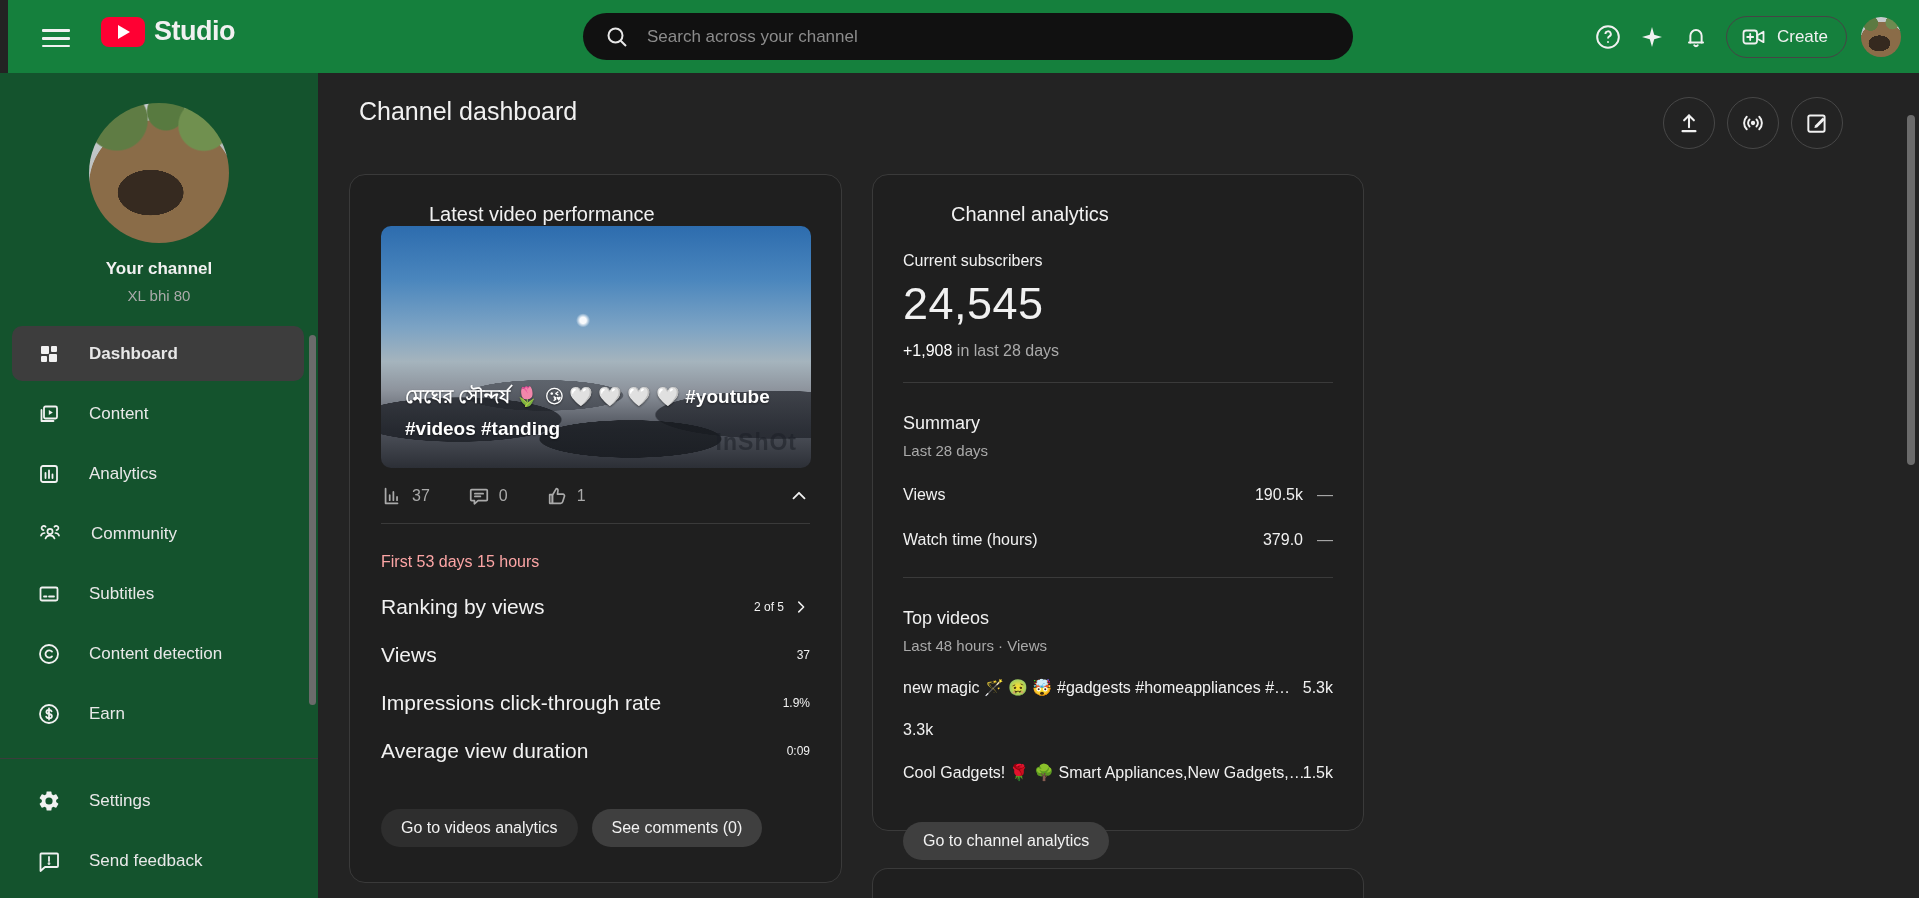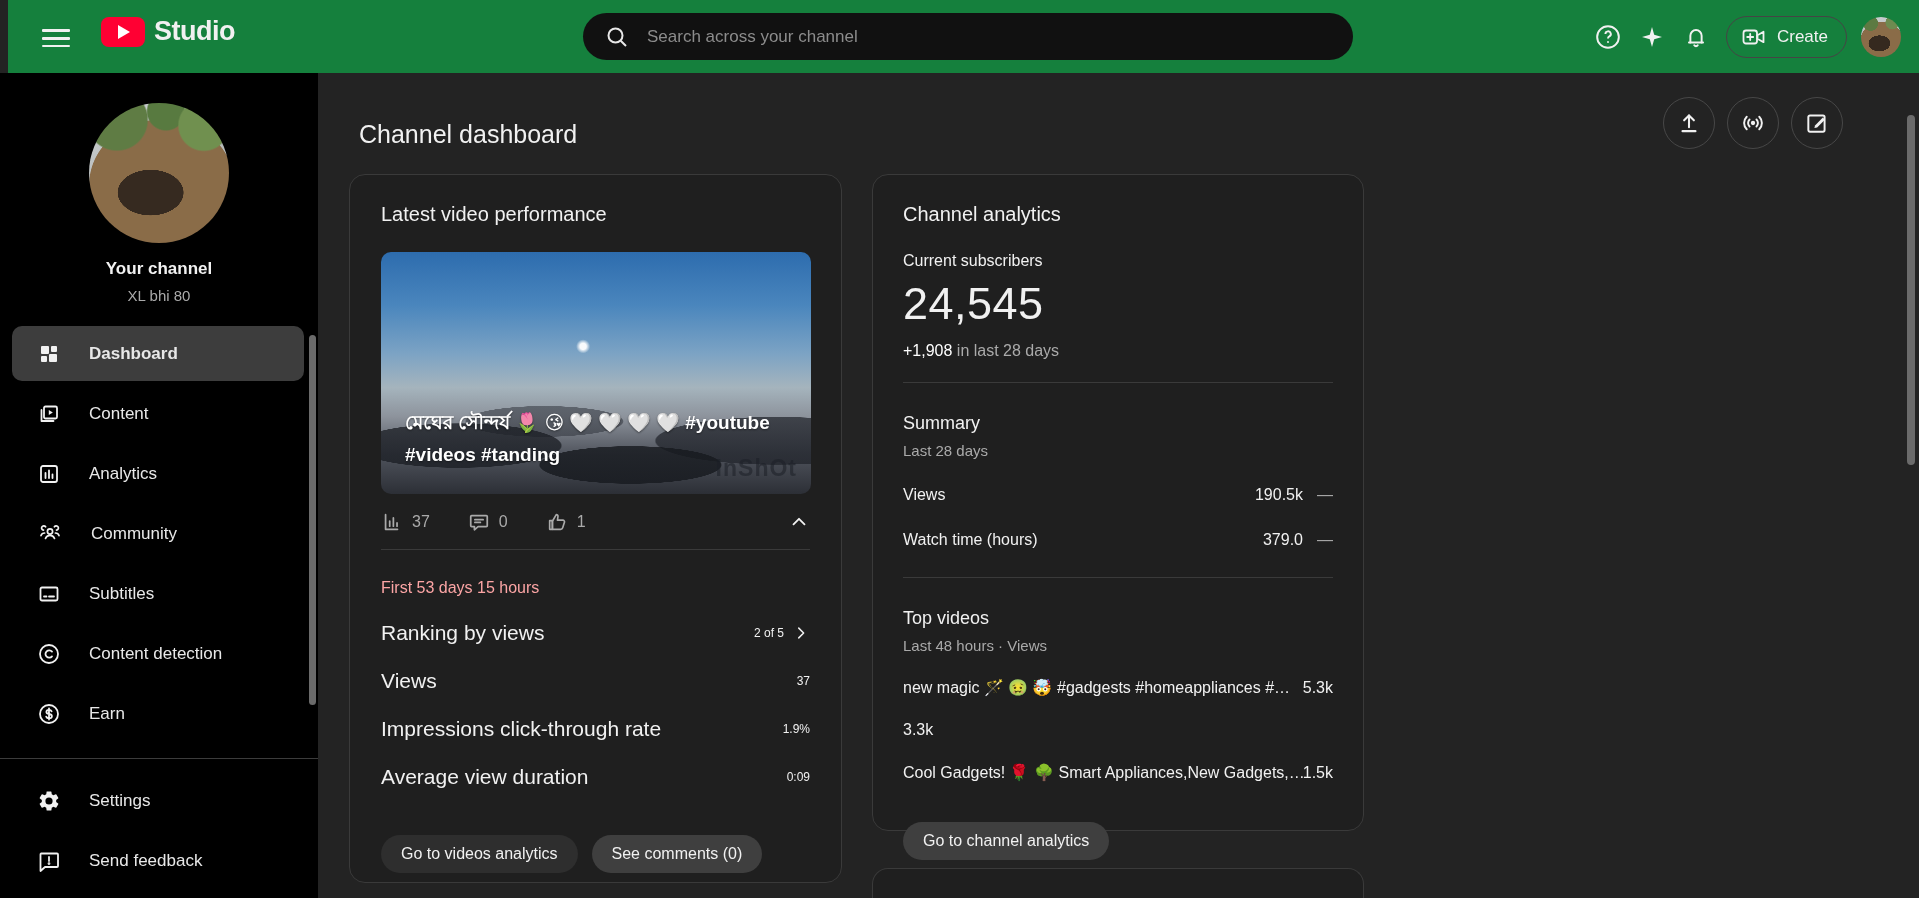--- a/index.html
+++ b/index.html
@@ -28,21 +28,21 @@
   .avatar-small { width:40px; height:40px; border-radius:50%; margin-right:26px; cursor:pointer;
     background:
       radial-gradient(circle at 24% 16%, #5d7a42 0 16%, transparent 17%),
       radial-gradient(circle at 78% 14%, #6d8b50 0 14%, transparent 15%),
       radial-gradient(ellipse 30% 22% at 46% 66%, #35291f 0 90%, transparent 91%),
       radial-gradient(ellipse 58% 52% at 52% 60%, #8a6c48 0 92%, transparent 93%),
       linear-gradient(180deg,#c7ccce 0%,#aeb2b1 100%); }
 
   
   .shell { display:flex; height:825px; }
-  .sidebar { position:relative; width:318px; height:825px; background:#000000; flex:none; }
+  .sidebar { position:relative; width:318px; height:825px; background:#14532d; flex:none; }
   .ch-avatar { width:140px; height:140px; border-radius:50%; margin:30px auto 0;
     background:
       radial-gradient(circle at 20% 12%, #5f7c44 0 18%, transparent 19%),
       radial-gradient(circle at 82% 16%, #70904f 0 15%, transparent 16%),
       radial-gradient(circle at 55% 6%,  #587a40 0 12%, transparent 13%),
       radial-gradient(ellipse 26% 18% at 44% 64%, #362a20 0 90%, transparent 91%),
       radial-gradient(ellipse 56% 50% at 52% 58%, #8a6c48 0 92%, transparent 93%),
       linear-gradient(160deg,#cdd2d4 0%,#b2b6b5 60%,#9fa3a2 100%); }
   .ch-title { text-align:center; font-size:17px; font-weight:700; margin-top:16px; }
   .ch-name { text-align:center; font-size:15px; color:#aaa; margin-top:8px; }
@@ -51,34 +51,34 @@
     border-radius:10px; cursor:pointer; color:#e8e8e8; }
   .menu-item.active { background:#3d3d3d; height:55px; margin-top:2px; margin-bottom:3px; }
   .menu-item svg { flex:none; }
   .menu-label { font-size:17px; margin-left:28px; }
   .menu-item.active .menu-label { font-weight:700; }
   .side-divider { height:1px; background:#3c3c3c; margin:14px 0 12px; }
   .side-scrollbar { position:absolute; right:2px; top:262px; width:7px; height:370px; background:#6b6b6b; border-radius:4px; }
 
   
   .main { position:relative; flex:1; height:825px; background:#232323; overflow:hidden; }
-  .main-header { display:flex; align-items:flex-end; justify-content:space-between; padding:24px 76px 0 41px; }
+  .main-header { display:flex; align-items:flex-start; justify-content:space-between; padding:24px 76px 0 41px; }
   .page-title { font-size:25px; font-weight:500; }
   .header-actions { display:flex; gap:12px; }
   .circle-btn { width:52px; height:52px; border:1px solid #474747; border-radius:50%;
     display:flex; align-items:center; justify-content:center; cursor:pointer; }
   .main-scrollbar { position:absolute; right:4px; top:42px; width:8px; height:350px; background:#6b6b6b; border-radius:4px; }
 
   .cards { display:flex; align-items:flex-start; gap:30px; padding:25px 0 0 31px; }
   .card { background:#1f1f1f; border:1px solid #3a3a3a; border-radius:16px; }
-  .card-title { font-size:20px; font-weight:500; }
+  .card-title { font-size:20px; font-weight:500;margin-left:48px; }
 
   
   .card-video { width:493px; height:709px; padding:28px 31px 0; }
-  .thumb { position:relative; width:430px; height:242px; border-radius:10px; margin-top:26px; overflow:hidden; cursor:pointer;
+  .thumb { position:relative; width:430px; height:242px; border-radius:10px; overflow:hidden; cursor:pointer;
     background:
       radial-gradient(circle 7px at 47% 39%, rgba(255,255,255,.95) 0 45%, rgba(255,255,255,0) 100%),
       radial-gradient(ellipse 34% 13% at 18% 80%, rgba(25,28,34,.75) 0 70%, transparent 71%),
       radial-gradient(ellipse 30% 11% at 58% 88%, rgba(22,25,30,.8) 0 70%, transparent 71%),
       radial-gradient(ellipse 40% 14% at 92% 78%, rgba(30,33,40,.7) 0 70%, transparent 71%),
       radial-gradient(ellipse 26% 9% at 38% 70%, rgba(48,52,60,.55) 0 70%, transparent 71%),
       linear-gradient(180deg,#2d6cae 0%,#4a86bd 22%,#7ca3c4 42%,#a5b4bd 56%,#8d939c 68%,#4e525b 84%,#2c2f36 100%); }
   .thumb-caption { position:absolute; left:24px; bottom:24px; width:385px; font-size:19px; font-weight:700;
     color:#fff; line-height:1.65; text-shadow:0 1px 2px rgba(0,0,0,.45); }
   .thumb-watermark { position:absolute; right:14px; bottom:12px; font-size:23px; font-weight:700;

